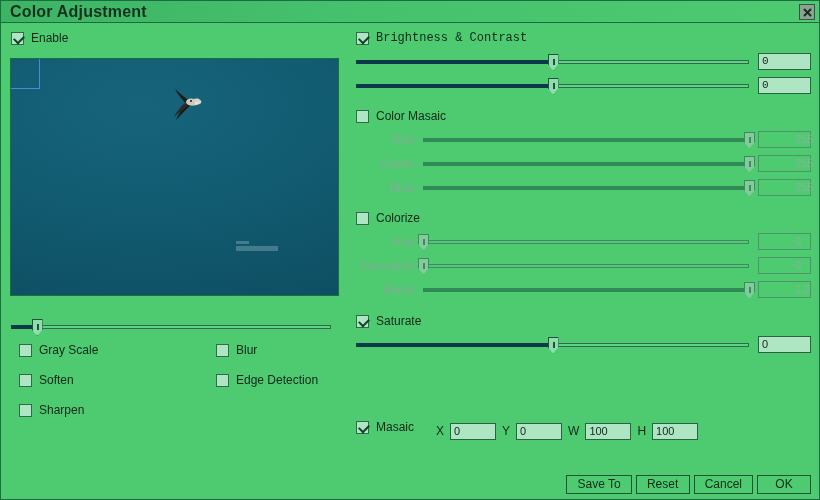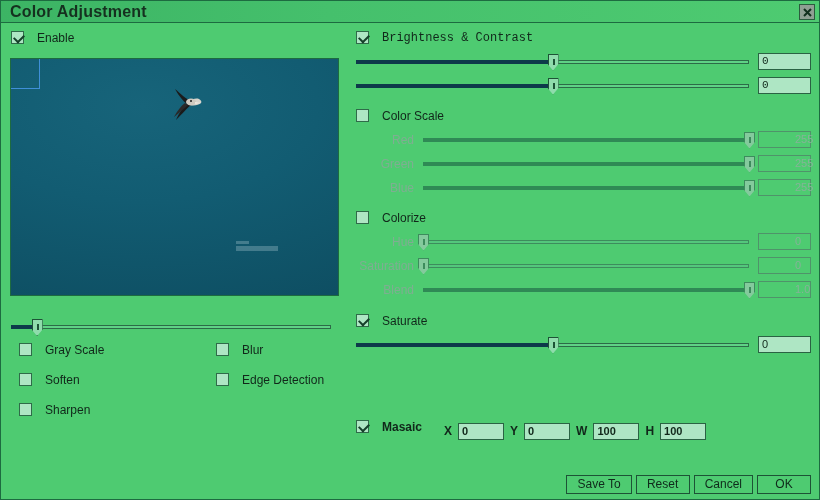--- a/index.html
+++ b/index.html
@@ -65,22 +65,22 @@
   .right-pane {
     position: absolute;
     left: 345px; top: 0;
     width: 475px;
     height: 478px;
   }
 
   
   .cb-row {
     display: flex;
-    align-items: flex-start;
-    gap: 13px;
+    align-items: center;
+    gap: 7px;
   }
   .cb {
     width: 13px;
     height: 13px;
     flex: 0 0 13px;
     background: #aee6c4;
     border: 1px solid #2f6b49;
     position: relative;
     cursor: pointer;
   }
@@ -380,21 +380,21 @@
             <div class="fill" style="width:50%"></div>
             <div class="handle" style="left:50%"></div>
           </div>
           <div class="valbox">0</div>
         </div>
       </div>
 
       <div class="group" style="top:86px;">
         <div class="cb-row">
           <span class="cb"></span>
-          <span class="cb-label">Color Scale</span>
+          <span class="cb-label">Color Masaic</span>
         </div>
         <div class="slider-row">
           <span class="slider-label">Red</span>
           <div class="slider disabled">
             <div class="track"></div>
             <div class="fill" style="width:100%"></div>
             <div class="handle" style="left:100%"></div>
           </div>
           <div class="valbox disabled">255</div>
         </div>
@@ -462,21 +462,21 @@
             <div class="track"></div>
             <div class="fill" style="width:50%"></div>
             <div class="handle" style="left:50%"></div>
           </div>
           <div class="valbox">0</div>
         </div>
       </div>
 
 
       <div class="group" style="top:397px;">
-        <div style="display:flex;align-items:center;margin-bottom:18px;font-weight:bold;">
+        <div style="display:flex;align-items:center;margin-bottom:18px;">
           <div class="cb-row">
             <span class="cb checked"></span>
             <span class="cb-label">Masaic</span>
           </div>
           <div class="masaic-fields">
             <span class="mf-label">X</span>
             <div class="mf-box">0</div>
             <span class="mf-label">Y</span>
             <div class="mf-box">0</div>
             <span class="mf-label">W</span>

